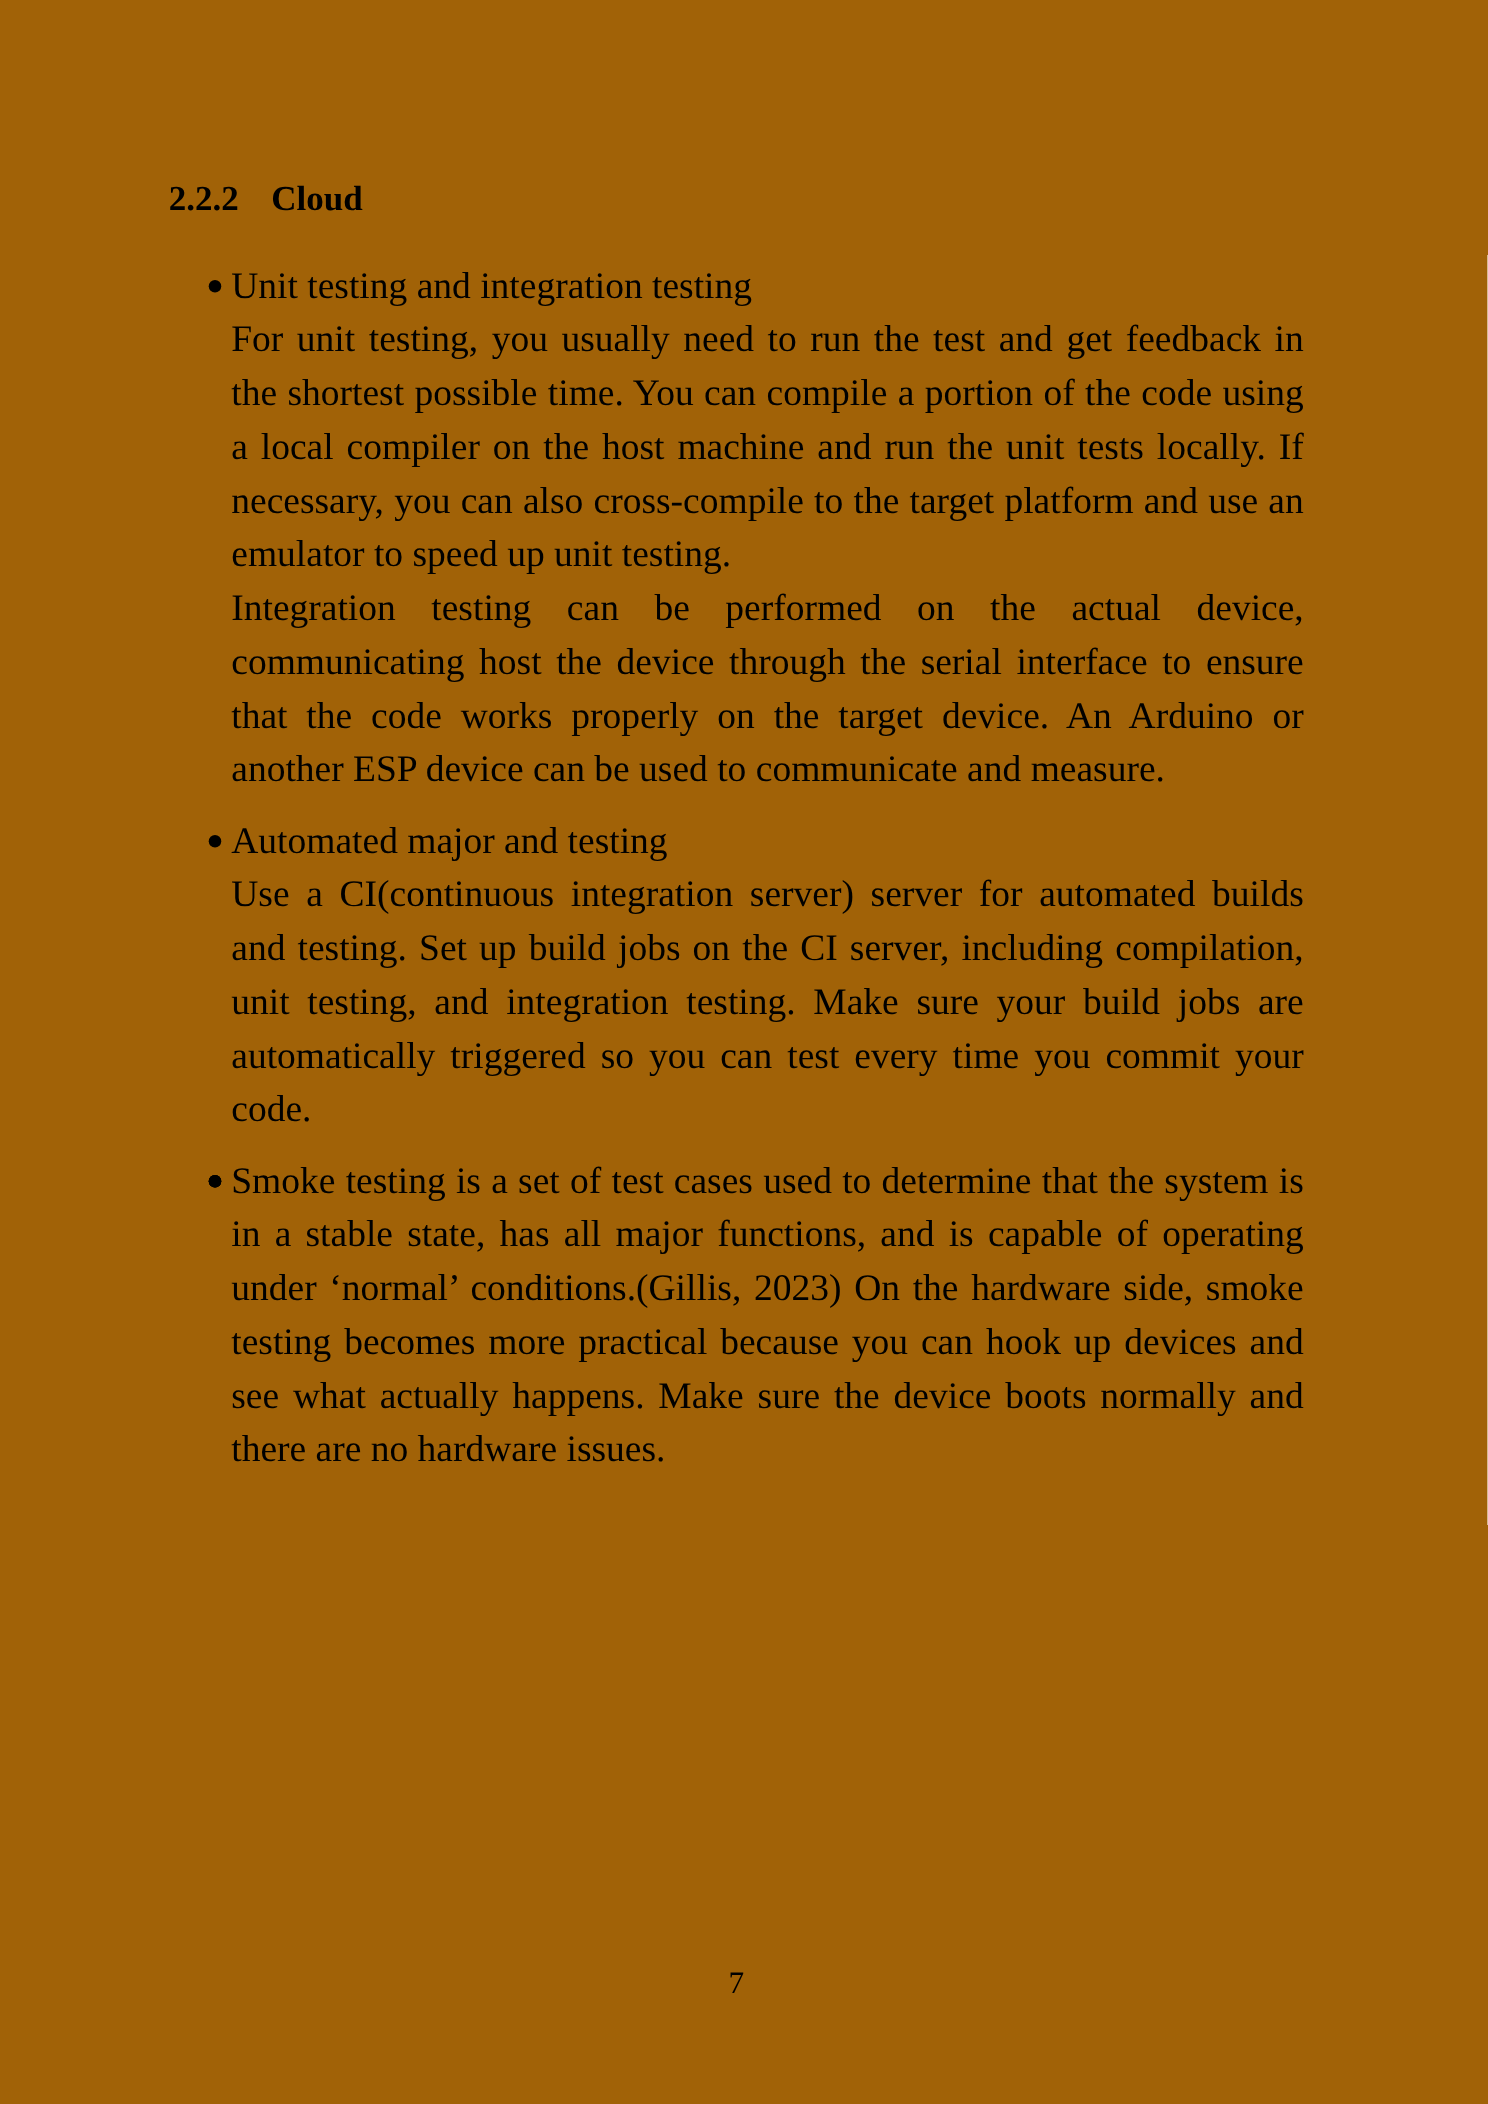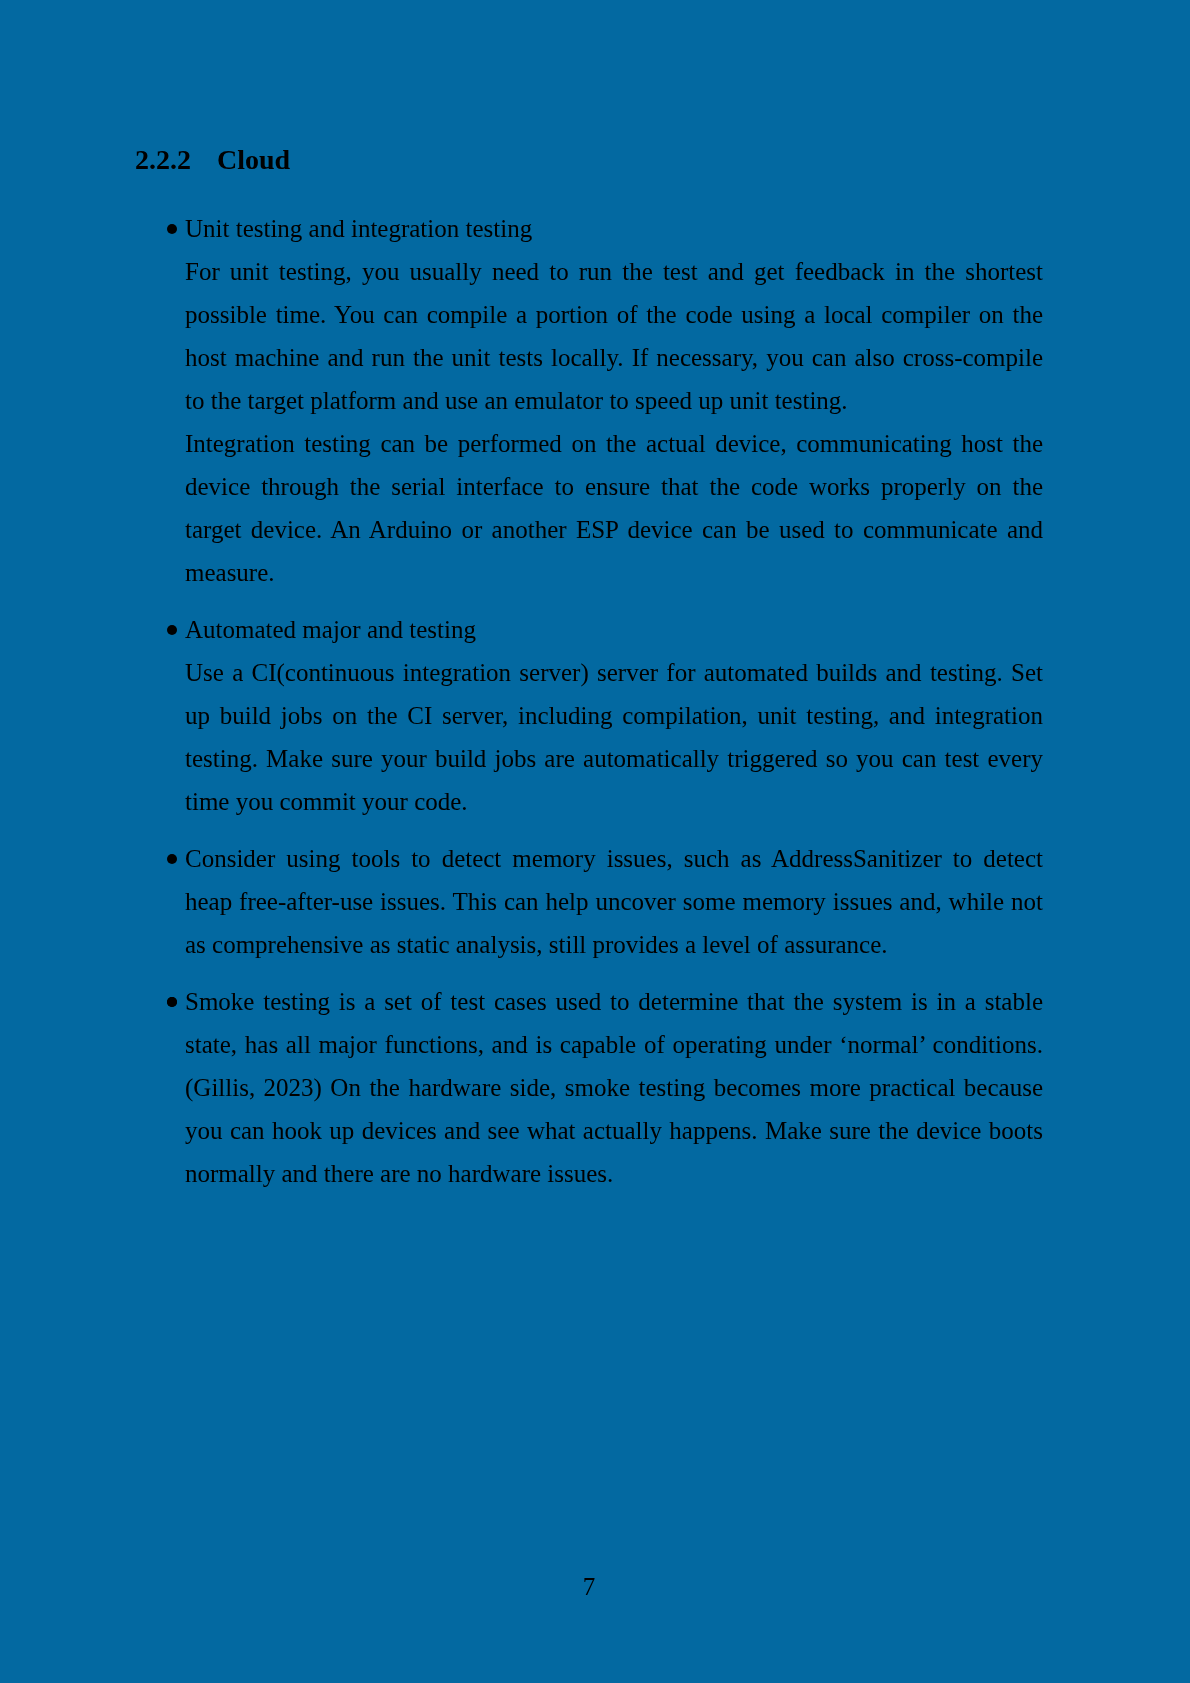--- a/index.html
+++ b/index.html
@@ -4,21 +4,21 @@
 <style>
   html, body {
     margin: 0;
     padding: 0;
     background: #ffffff;
   }
   .page {
     position: relative;
     width: 1190px;
     height: 1683px;
-    background: #0369a1;
+    background: #a16207;
     font-family: "Liberation Serif", "DejaVu Serif", serif;
     color: #000000;
     overflow: hidden;
   }
   .content {
     position: absolute;
     left: 135px;
     top: 143px;
     width: 908px;
   }
@@ -27,21 +27,21 @@
     gap: 26px;
     font-size: 28px;
     line-height: 34px;
     font-weight: bold;
     margin: 0 0 30px 0;
   }
   ul.steps {
     list-style: none;
     margin: 0;
     padding: 0;
-    font-size: 25px;
+    font-size: 30px;
     line-height: 43px;
   }
   ul.steps li {
     position: relative;
     padding-left: 50px;
   }
   ul.steps li + li {
     margin-top: 14px;
   }
   .bullet-dot {
@@ -91,21 +91,20 @@
       </li>
 
       <li>
         <span class="bullet-dot"></span>
         <div class="item-title">Automated major and testing</div>
         <p class="para">Use a CI(continuous integration server) server for automated builds and testing. Set up build jobs on the CI server, including compilation, unit testing, and integration testing. Make sure your build jobs are automatically triggered so you can test every time you commit your code.</p>
       </li>
 
       <li>
         <span class="bullet-dot"></span>
-        <p class="para">Consider using tools to detect memory issues, such as AddressSanitizer to detect heap free-after-use issues. This can help uncover some memory issues and, while not as comprehensive as static analysis, still provides a level of assurance.</p>
       </li>
 
       <li>
         <span class="bullet-dot"></span>
       </li>
 
       <li>
         <span class="bullet-dot"></span>
         <p class="para">Smoke testing is a set of test cases used to determine that the system is in a stable state, has all major functions, and is capable of operating under ‘normal’ conditions.(Gillis, 2023) On the hardware side, smoke testing becomes more practical because you can hook up devices and see what actually happens. Make sure the device boots normally and there are no hardware issues.</p>
       </li>

